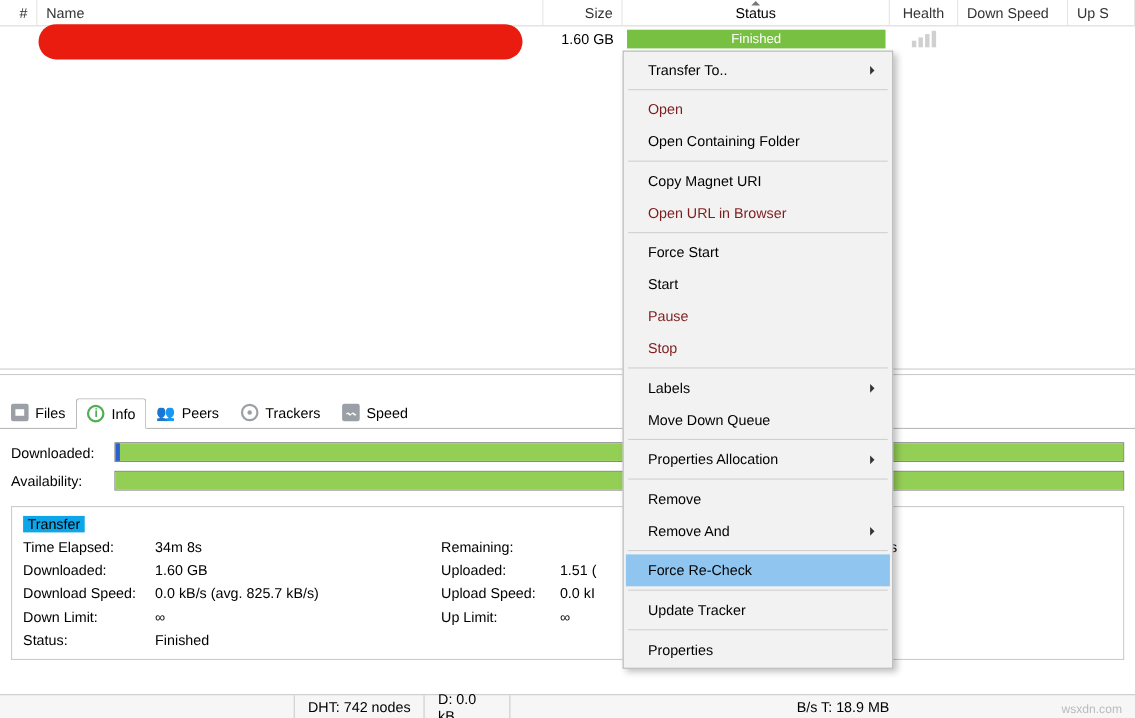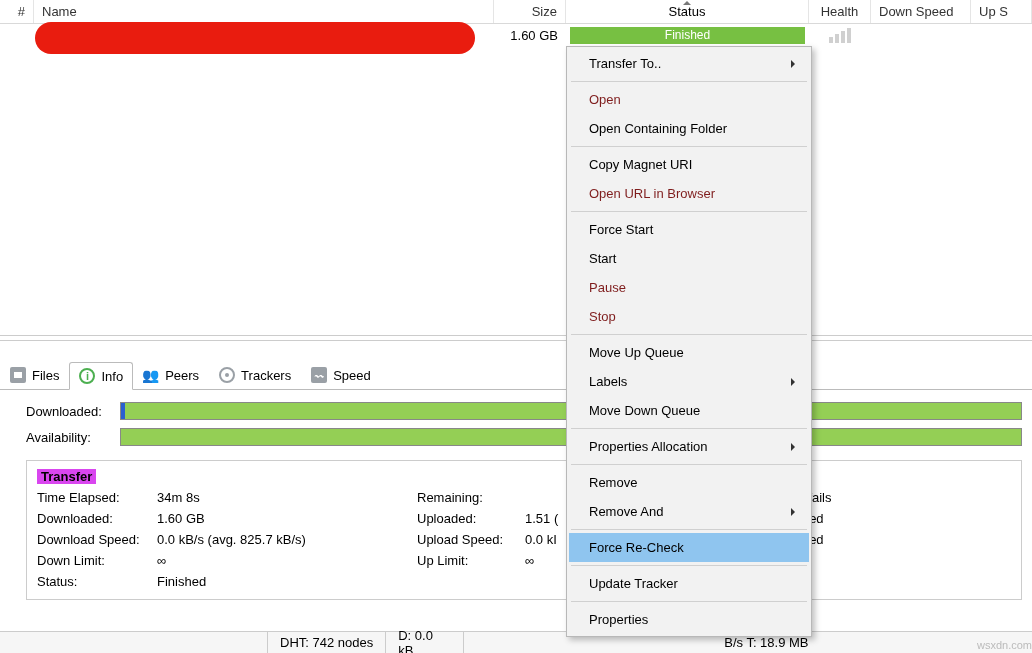--- a/index.html
+++ b/index.html
@@ -41,48 +41,48 @@
     .tab.active{border:1px solid #bbb;border-bottom:1px solid #fff;border-radius:3px 3px 0 0;background:#fff;margin-bottom:-1px;color:#000}
     .tab .ico{width:16px;height:16px;display:flex;align-items:center;justify-content:center}
     .ico-files{background:#9aa0a6;border-radius:2px}
     .ico-files::before{content:"";width:8px;height:6px;background:#fff}
     .ico-info {border:2px solid #4caf50;border-radius:50%;color:#4caf50;font-weight:bold;font-size:11px}
     .ico-peers{color:#9aa0a6;font-size:14px}
     .ico-trackers{border:2px solid #9aa0a6;border-radius:50%}
     .ico-trackers::after{content:"";display:block;width:4px;height:4px;border-radius:50%;background:#9aa0a6;margin:2px}
     .ico-speed{background:#9aa0a6;border-radius:2px;color:#fff;font-size:9px}
     
-    .info-body{padding:8px 10px 10px 26px}
+    .info-body{padding:8px 10px 10px 10px}
     .bar-row{display:flex;align-items:center;height:26px;gap:8px}
     .bar-row .lbl{width:86px}
     .bar-row .bar{flex:1;height:18px;border:1px solid #888}
     .bar-row .bar .fill{height:100%;background:#94cf55}
     .bar.striped .fill{background:#94cf55}
     .bar.headered{position:relative}
     .bar.headered::before{content:"";position:absolute;left:0;top:0;bottom:0;width:4px;background:#2a5fd0}
     
     .transfer-box{border:1px solid #ccc;margin-top:10px;padding:8px 10px 10px 10px}
-    .transfer-box .legend{font-weight:700;margin:-18px 0 6px 0;background:#d946ef;display:inline-block;padding:0 4px}
+    .transfer-box .legend{font-weight:400;margin:-18px 0 6px 0;background:#0ea5e9;display:inline-block;padding:0 4px}
     .tgrid{display:grid;grid-template-columns:120px 260px 108px 108px 80px 122px;row-gap:6px}
     .tgrid div{white-space:nowrap}
     
     
     .statusbar{position:absolute;left:0;right:0;bottom:0;height:22px;border-top:1px solid #ccc;display:flex;align-items:center;background:#f6f6f6}
     .statusbar .seg{padding:0 12px;border-right:1px solid #ccc;height:100%;display:flex;align-items:center}
     .statusbar .spacer{width:268px}
     
     
     .ctx{position:absolute;left:566px;top:46px;width:246px;background:#f2f2f2;border:1px solid #b8b8b8;box-shadow:3px 3px 6px rgba(0,0,0,0.25);padding:2px 2px}
     .ctx .item{height:29px;display:flex;align-items:center;padding:0 30px 0 20px;position:relative;cursor:default}
     .ctx .item.hover{background:#8fc5ef}
     .ctx .item.disabled{color:#7f1d1d}
     .ctx .sep{height:1px;background:#d0d0d0;margin:3px 2px}
     .ctx .arrow{position:absolute;right:10px;top:50%;transform:translateY(-50%);border:4px solid transparent;border-left-color:#333}
     
-    .watermark{position:absolute;right:0;bottom:2px;color:#bbb;font-size:11px}
+    .watermark{position:absolute;right:12px;bottom:2px;color:#bbb;font-size:11px}
   </style>
 </head>
 <body>
 
 <div class="torrent-table">
   <div class="tt-head">
     <div class="col num">#</div>
     <div class="col name">Name</div>
     <div class="col size">Size</div>
     <div class="col status">
@@ -209,21 +209,20 @@
   <div class="item">Open Containing Folder</div>
   <div class="sep"></div>
   <div class="item">Copy Magnet URI</div>
   <div class="item disabled">Open URL in Browser</div>
   <div class="sep"></div>
   <div class="item">Force Start</div>
   <div class="item">Start</div>
   <div class="item disabled">Pause</div>
   <div class="item disabled">Stop</div>
   <div class="sep"></div>
-  <div class="item">Move Up Queue</div>
   <div class="item">
       <span>Labels</span>
       <span class="arrow"></span>
     </div>
   <div class="item">Move Down Queue</div>
   <div class="sep"></div>
   <div class="item">
       <span>Properties Allocation</span>
       <span class="arrow"></span>
     </div>

